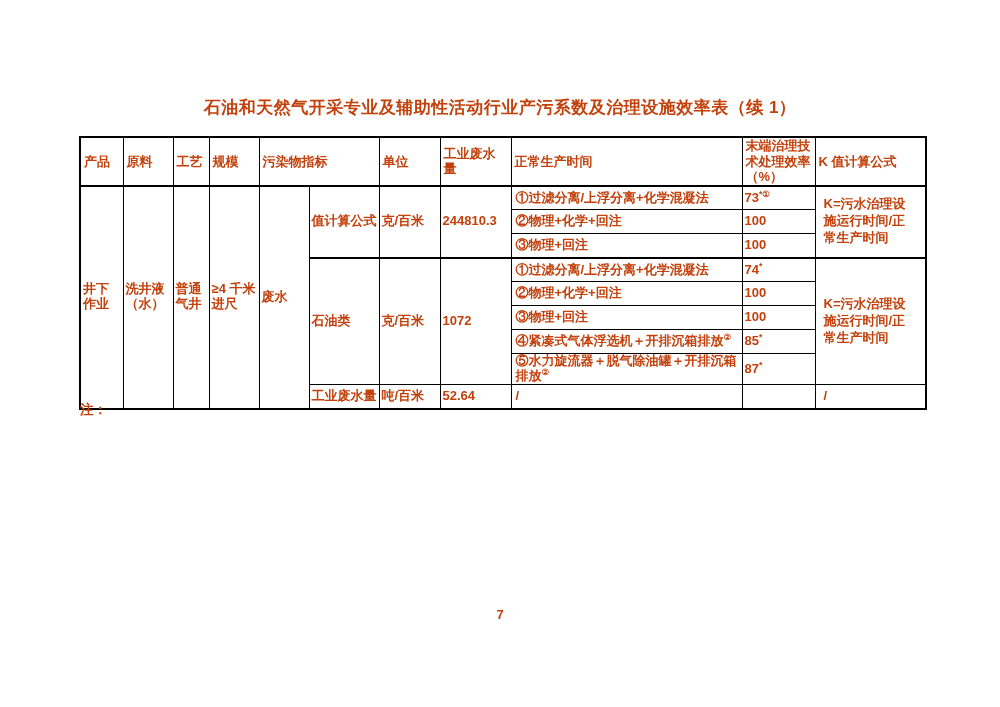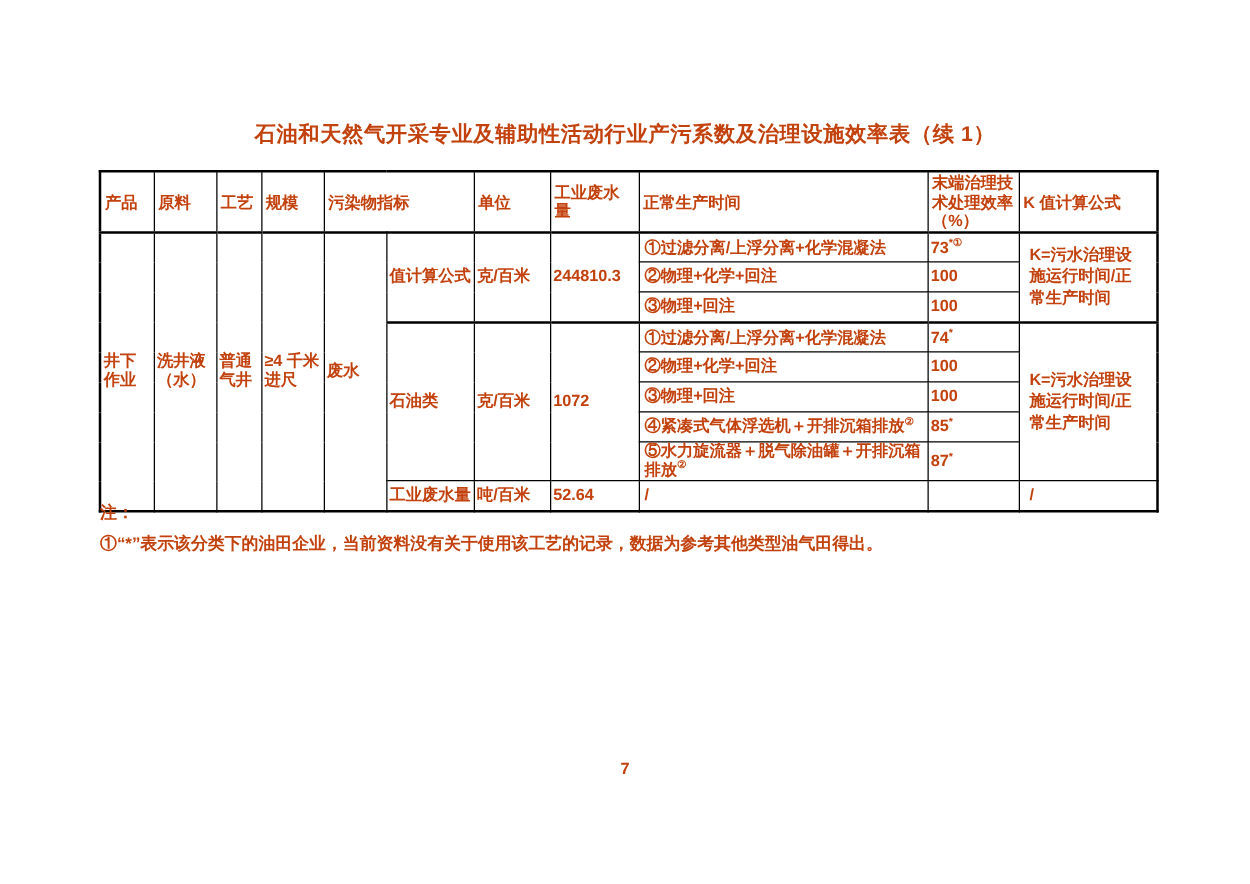--- a/index.html
+++ b/index.html
@@ -165,19 +165,18 @@
         <td class="tech-cell"><span>/</span><sup></sup></td>
         <td><span></span><sup></sup></td>
         <td class="k-cell">/</td>
       </tr>
     </tbody>
   </table>
 
   <div class="notes">
     <div>注：</div>
     <div class="note-items">
-      <div>①“*”表示该分类下的油田企业，当前资料没有关于使用该工艺的记录，数据为参考其他类型油气田得出。</div>
     </div>
   </div>
 
   <div class="page-number">7</div>
 
 </div>
 
 </body></html>

